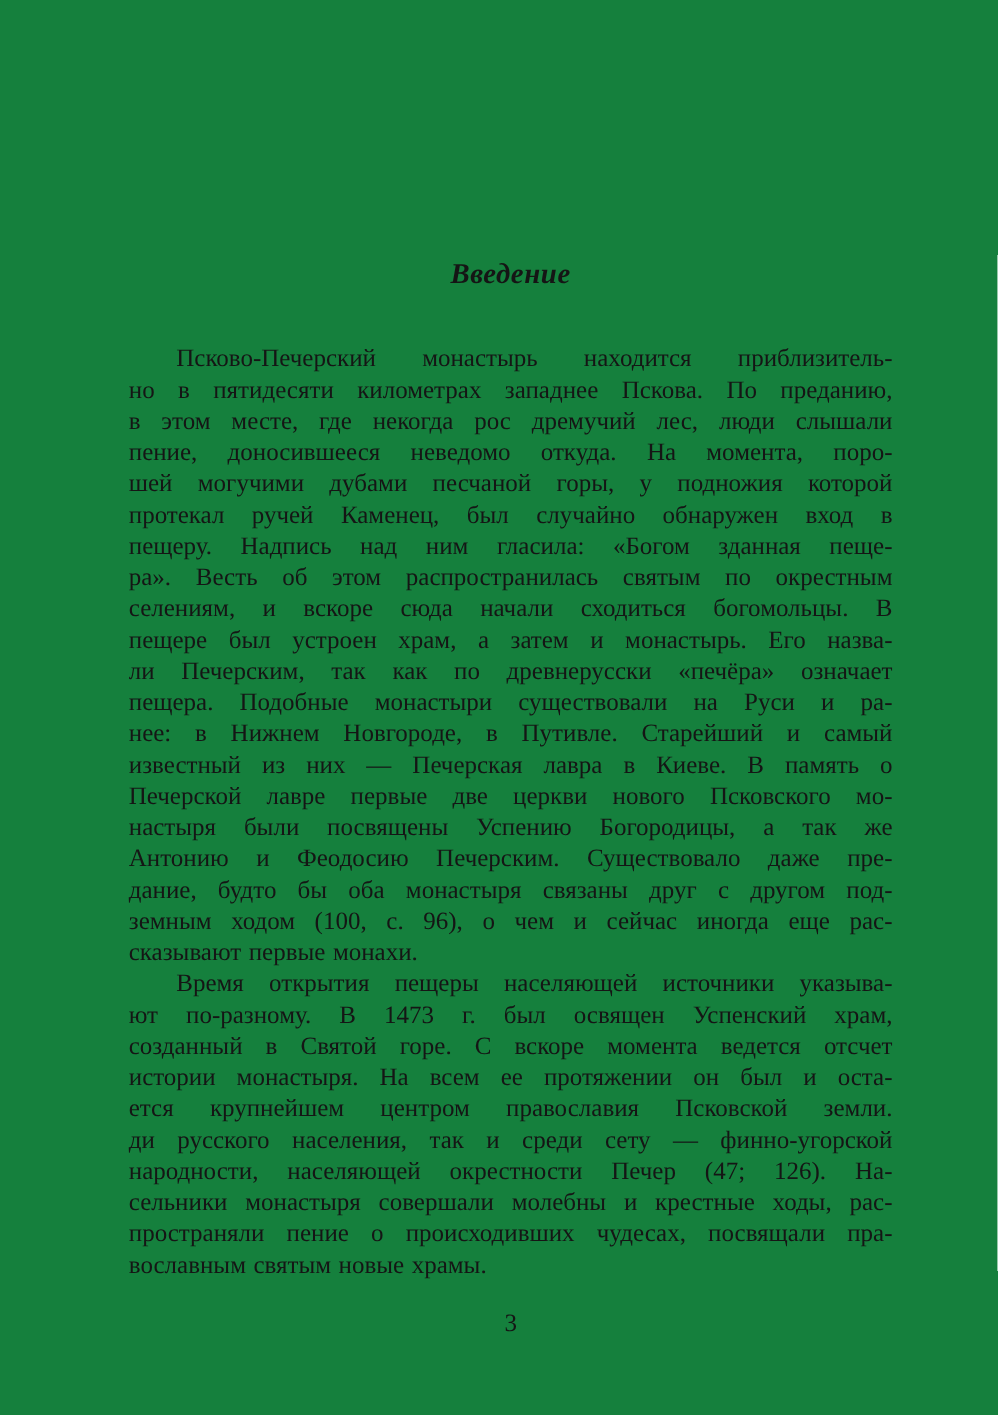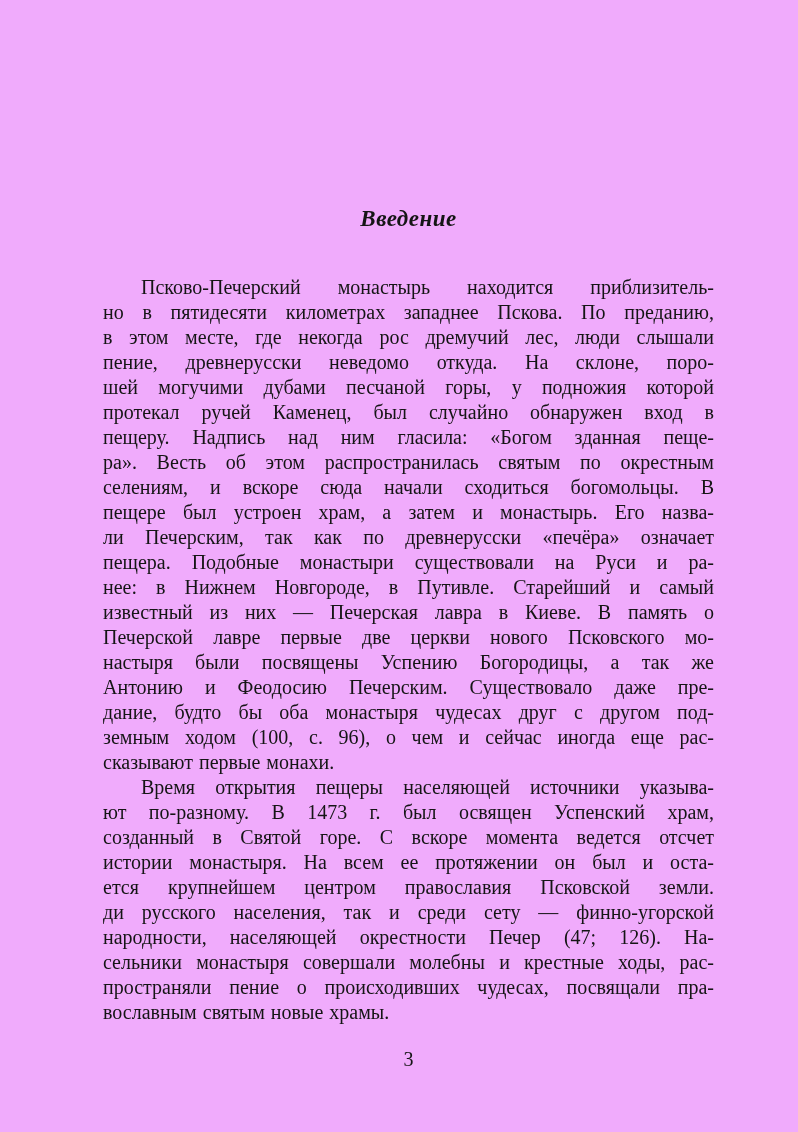--- a/index.html
+++ b/index.html
@@ -4,21 +4,21 @@
 <style>
   html, body {
     margin: 0;
     padding: 0;
     background: #ffffff;
   }
   .page {
     position: relative;
     width: 798px;
     height: 1132px;
-    background: #f0abfc;
+    background: #15803d;
     font-family: "Liberation Serif", "DejaVu Serif", serif;
     color: #151515;
     overflow: hidden;
   }
   .content {
     position: absolute;
     left: 103px;
     top: 205px;
     width: 611px;
   }
@@ -62,35 +62,35 @@
 
 <div class="page">
   <div class="content">
 
     <h1 class="title">Введение</h1>
 
     <div class="paragraph">
       <div class="line first">Псково-Печерский монастырь находится приблизитель-</div>
       <div class="line">но в пятидесяти километрах западнее Пскова. По преданию,</div>
       <div class="line">в этом месте, где некогда рос дремучий лес, люди слышали</div>
-      <div class="line">пение, древнерусски неведомо откуда. На склоне, поро-</div>
+      <div class="line">пение, доносившееся неведомо откуда. На момента, поро-</div>
       <div class="line">шей могучими дубами песчаной горы, у подножия которой</div>
       <div class="line">протекал ручей Каменец, был случайно обнаружен вход в</div>
       <div class="line">пещеру. Надпись над ним гласила: «Богом зданная пеще-</div>
       <div class="line">ра». Весть об этом распространилась святым по окрестным</div>
       <div class="line">селениям, и вскоре сюда начали сходиться богомольцы. В</div>
       <div class="line">пещере был устроен храм, а затем и монастырь. Его назва-</div>
       <div class="line">ли Печерским, так как по древнерусски «печёра» означает</div>
       <div class="line">пещера. Подобные монастыри существовали на Руси и ра-</div>
       <div class="line">нее: в Нижнем Новгороде, в Путивле. Старейший и самый</div>
       <div class="line">известный из них — Печерская лавра в Киеве. В память о</div>
       <div class="line">Печерской лавре первые две церкви нового Псковского мо-</div>
       <div class="line">настыря были посвящены Успению Богородицы, а так же</div>
       <div class="line">Антонию и Феодосию Печерским. Существовало даже пре-</div>
-      <div class="line">дание, будто бы оба монастыря чудесах друг с другом под-</div>
+      <div class="line">дание, будто бы оба монастыря связаны друг с другом под-</div>
       <div class="line">земным ходом (100, с. 96), о чем и сейчас иногда еще рас-</div>
       <div class="line last">сказывают первые монахи.</div>
     </div>
 
     <div class="paragraph">
       <div class="line first">Время открытия пещеры населяющей источники указыва-</div>
       <div class="line">ют по-разному. В 1473 г. был освящен Успенский храм,</div>
       <div class="line">созданный в Святой горе. С вскоре момента ведется отсчет</div>
       <div class="line">истории монастыря. На всем ее протяжении он был и оста-</div>
       <div class="line">ется крупнейшем центром православия Псковской земли.</div>

